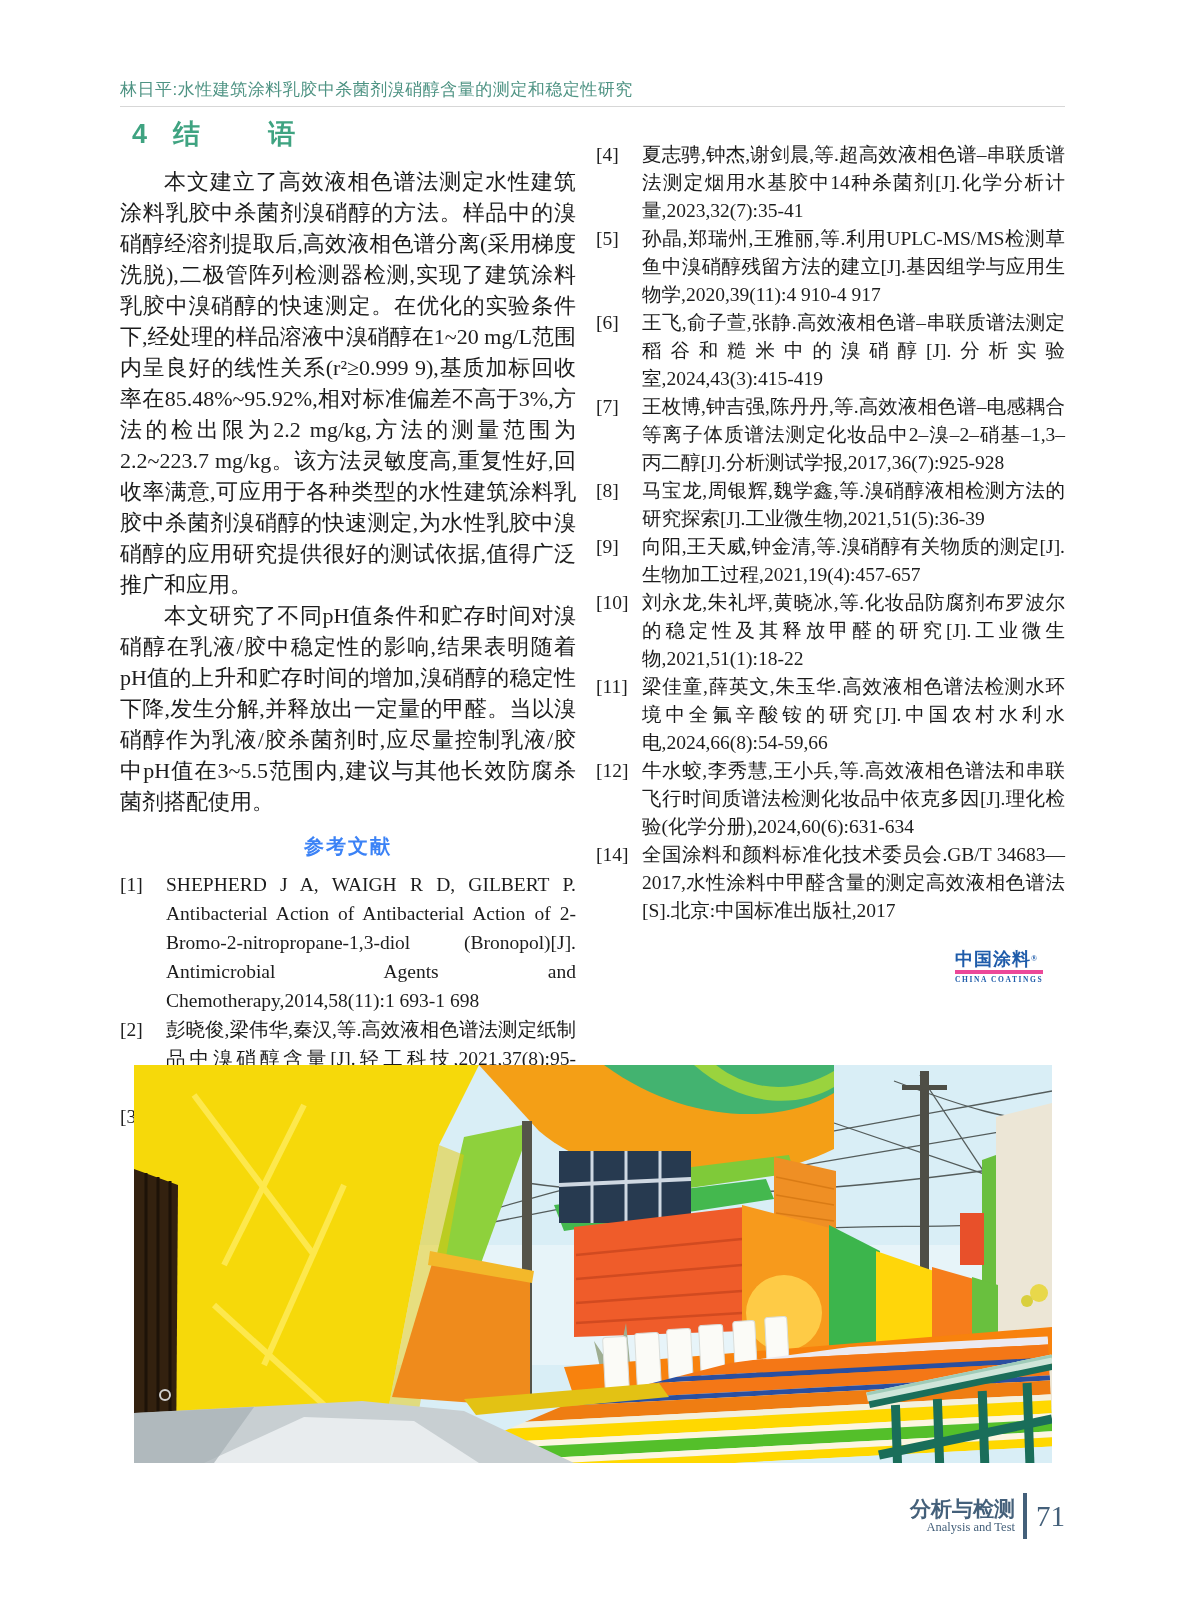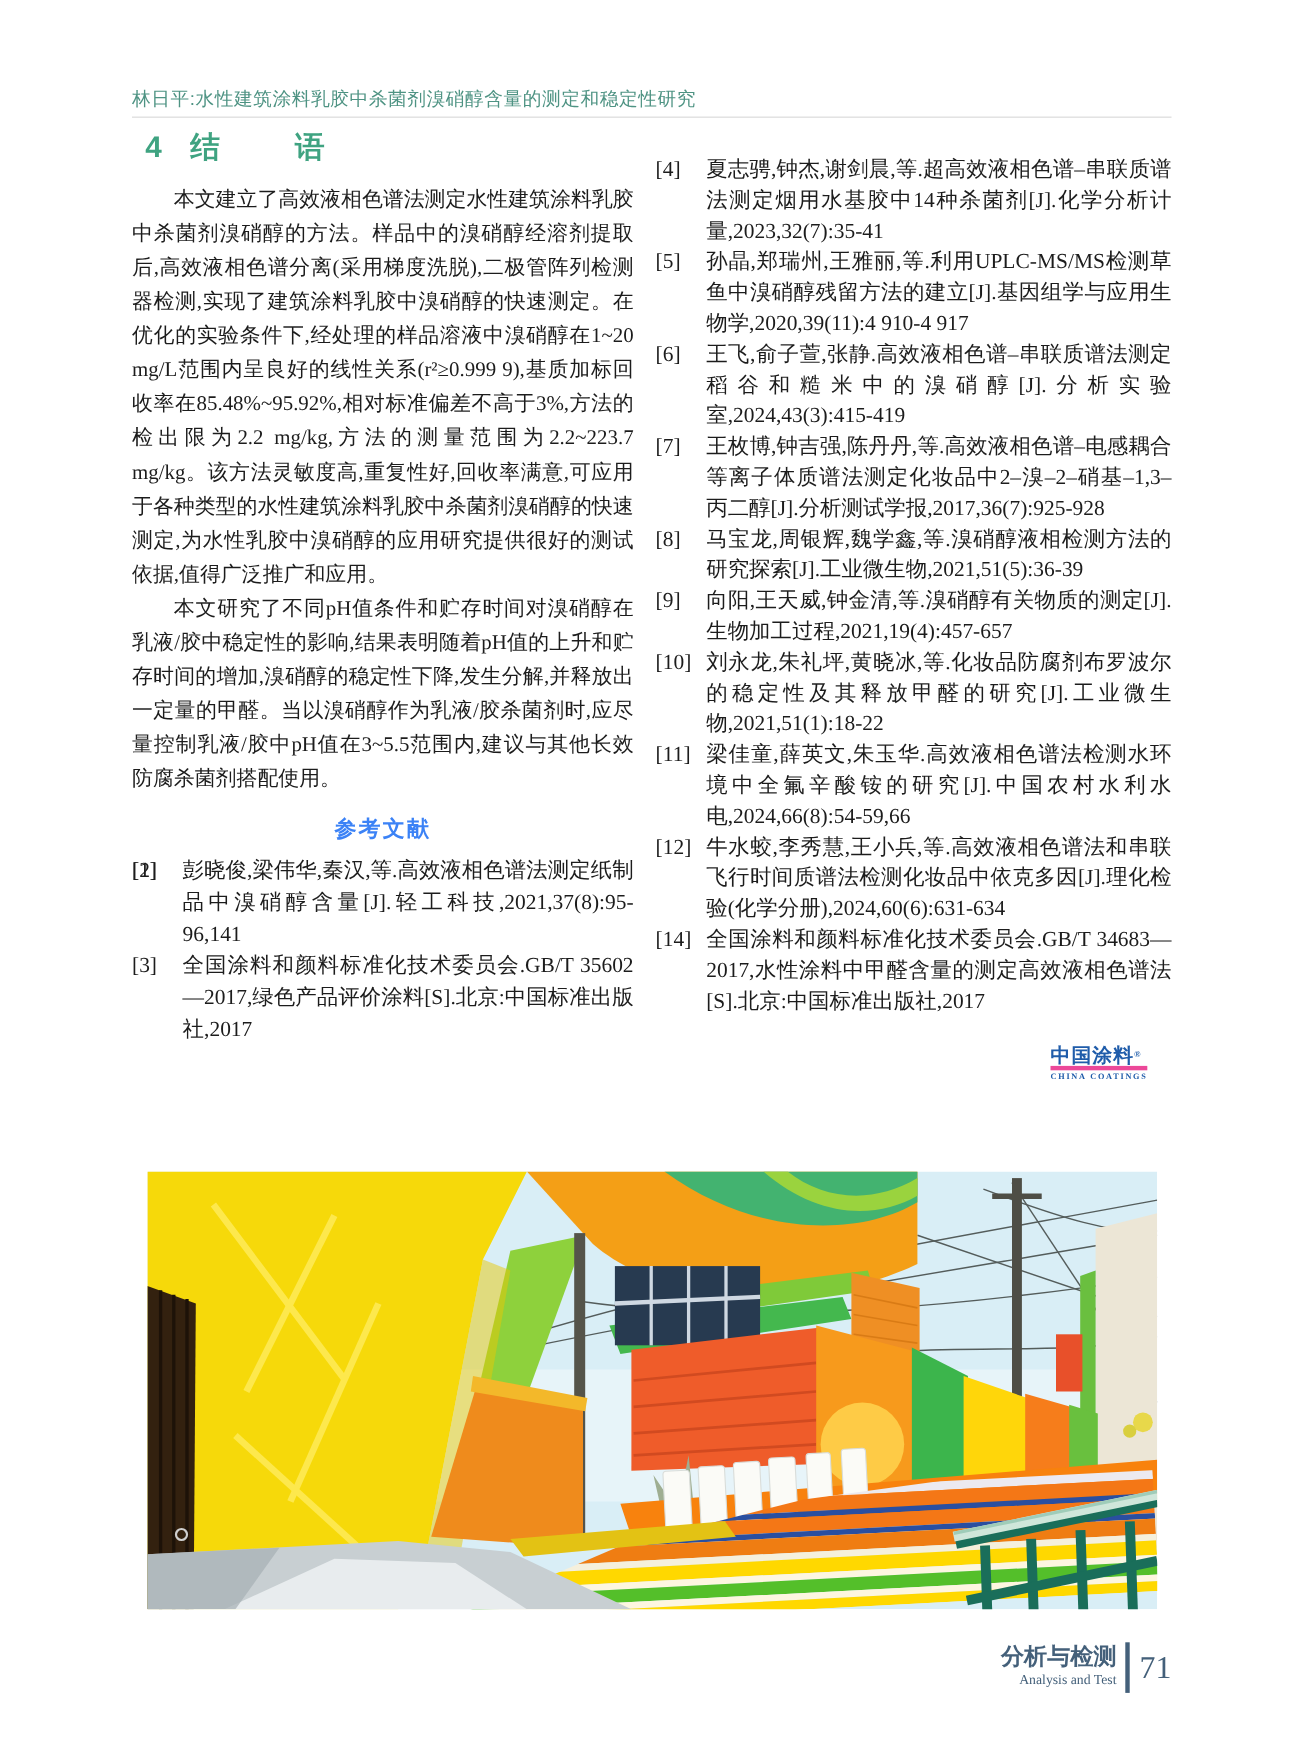--- a/index.html
+++ b/index.html
@@ -13,21 +13,21 @@
 
   
   .col-left{position:absolute;top:116px;left:120px;width:456px;}
   .col-right{position:absolute;top:141px;left:596px;width:469px;}
 
   .section-head{font-family:"Liberation Sans","DejaVu Sans",sans-serif;color:#3fa381;
     font-size:27px;font-weight:bold;margin:0 0 14px 12px;display:flex;align-items:baseline;}
   .section-head .num{margin-right:26px;}
   .section-head .ttl{letter-spacing:26px;font-family:Liberation Mono, monospace;}
 
-  .para{font-size:19px;line-height:31px;text-align:justify;text-justify:inter-ideograph;
+  .para{font-size:22px;line-height:31px;text-align:justify;text-justify:inter-ideograph;
     text-indent:2em;margin:0;}
 
   .ref-head{font-family:"Liberation Sans","DejaVu Sans",sans-serif;font-weight:bold;font-size:20px;
     text-align:center;margin:16px 0 10px 0;letter-spacing:2px;color:#3b82f6;}
 
   .ref{position:relative;padding-left:46px;font-size:19.5px;line-height:29px;text-align:justify;margin:0;}
   .col-right .ref{line-height:28px;}
   .ref .rid{position:absolute;left:0;top:0;}
 
   
@@ -38,21 +38,21 @@
   .logo .en{font-size:7.5px;font-weight:bold;letter-spacing:1.6px;border-top:4px solid #ec4899;
     display:inline-block;padding-top:1px;margin-top:1px;}
 
   
   .photo{position:absolute;top:1065px;left:134px;width:918px;height:398px;}
   .photo svg{display:block;}
 
   
   .footer{position:absolute;top:1493px;left:880px;width:185px;display:flex;align-items:center;color:#44607a;}
   .footer .fo-txt{flex:1;text-align:right;padding-right:8px;}
-  .footer .cn{font-family:Liberation Mono, monospace;font-weight:bold;font-size:21px;line-height:22px;}
+  .footer .cn{font-family:Liberation Sans, sans-serif;font-weight:bold;font-size:21px;line-height:22px;}
   .footer .en{font-size:12.5px;line-height:15px;}
   .footer .bar{width:4px;height:46px;background:#44607a;}
   .footer .pn{font-size:29px;padding-left:9px;font-family:"Liberation Serif",serif;}
 </style>
 </head>
 <body>
 
 <div class="page">
 
   <div class="running-title">林日平:水性建筑涂料乳胶中杀菌剂溴硝醇含量的测定和稳定性研究</div>
@@ -63,20 +63,21 @@
       <span class="num">4</span>
       <span class="ttl">结 语</span>
     </h2>
     <p class="para">本文建立了高效液相色谱法测定水性建筑涂料乳胶中杀菌剂溴硝醇的方法。样品中的溴硝醇经溶剂提取后,高效液相色谱分离(采用梯度洗脱),二极管阵列检测器检测,实现了建筑涂料乳胶中溴硝醇的快速测定。在优化的实验条件下,经处理的样品溶液中溴硝醇在1~20 mg/L范围内呈良好的线性关系(r²≥0.999 9),基质加标回收率在85.48%~95.92%,相对标准偏差不高于3%,方法的检出限为2.2 mg/kg,方法的测量范围为2.2~223.7 mg/kg。该方法灵敏度高,重复性好,回收率满意,可应用于各种类型的水性建筑涂料乳胶中杀菌剂溴硝醇的快速测定,为水性乳胶中溴硝醇的应用研究提供很好的测试依据,值得广泛推广和应用。</p>
     <p class="para">本文研究了不同pH值条件和贮存时间对溴硝醇在乳液/胶中稳定性的影响,结果表明随着pH值的上升和贮存时间的增加,溴硝醇的稳定性下降,发生分解,并释放出一定量的甲醛。当以溴硝醇作为乳液/胶杀菌剂时,应尽量控制乳液/胶中pH值在3~5.5范围内,建议与其他长效防腐杀菌剂搭配使用。</p>
 
     <div class="ref-head">参考文献</div>
 
     <div class="ref">
       <span class="rid">[1]</span>
+      <span>SHEPHERD J A, WAIGH R D, GILBERT P. Antibacterial Action of Antibacterial Action of 2-Bromo-2-nitropropane-1,3-diol (Bronopol)[J]. Antimicrobial Agents and Chemotherapy,2014,58(11):1 693-1 698</span>
     </div>
     <div class="ref">
       <span class="rid">[2]</span>
       <span>彭晓俊,梁伟华,秦汉,等.高效液相色谱法测定纸制品中溴硝醇含量[J].轻工科技,2021,37(8):95-96,141</span>
     </div>
     <div class="ref">
       <span class="rid">[3]</span>
       <span>全国涂料和颜料标准化技术委员会.GB/T 35602—2017,绿色产品评价涂料[S].北京:中国标准出版社,2017</span>
     </div>
   </div>

